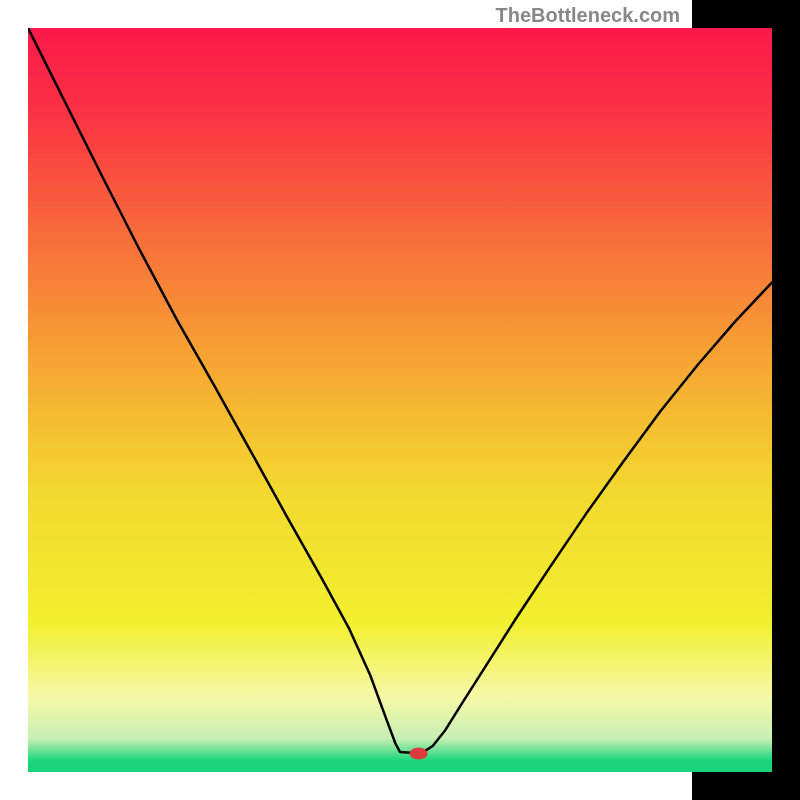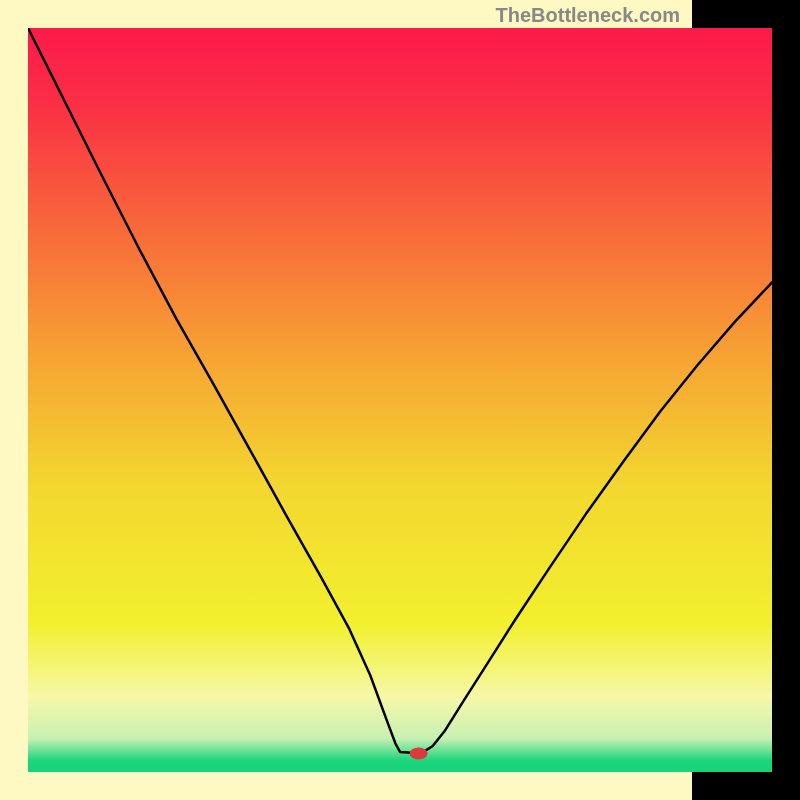--- a/index.html
+++ b/index.html
@@ -6,21 +6,21 @@
     margin: 0;
     padding: 0;
     width: 800px;
     height: 800px;
     overflow: hidden;
     background: #000;
   }
   .outer {
     width: 692px;
     height: 800px;
-    background: #fef9c3;
+    background: #ffffff;
     position: relative;
     box-sizing: border-box;
     text-align: right;
   }
   .watermark {
     position: absolute;
     top: 4px;
     right: 12px;
     font-family: Arial, Helvetica, sans-serif;
     font-size: 20px;

